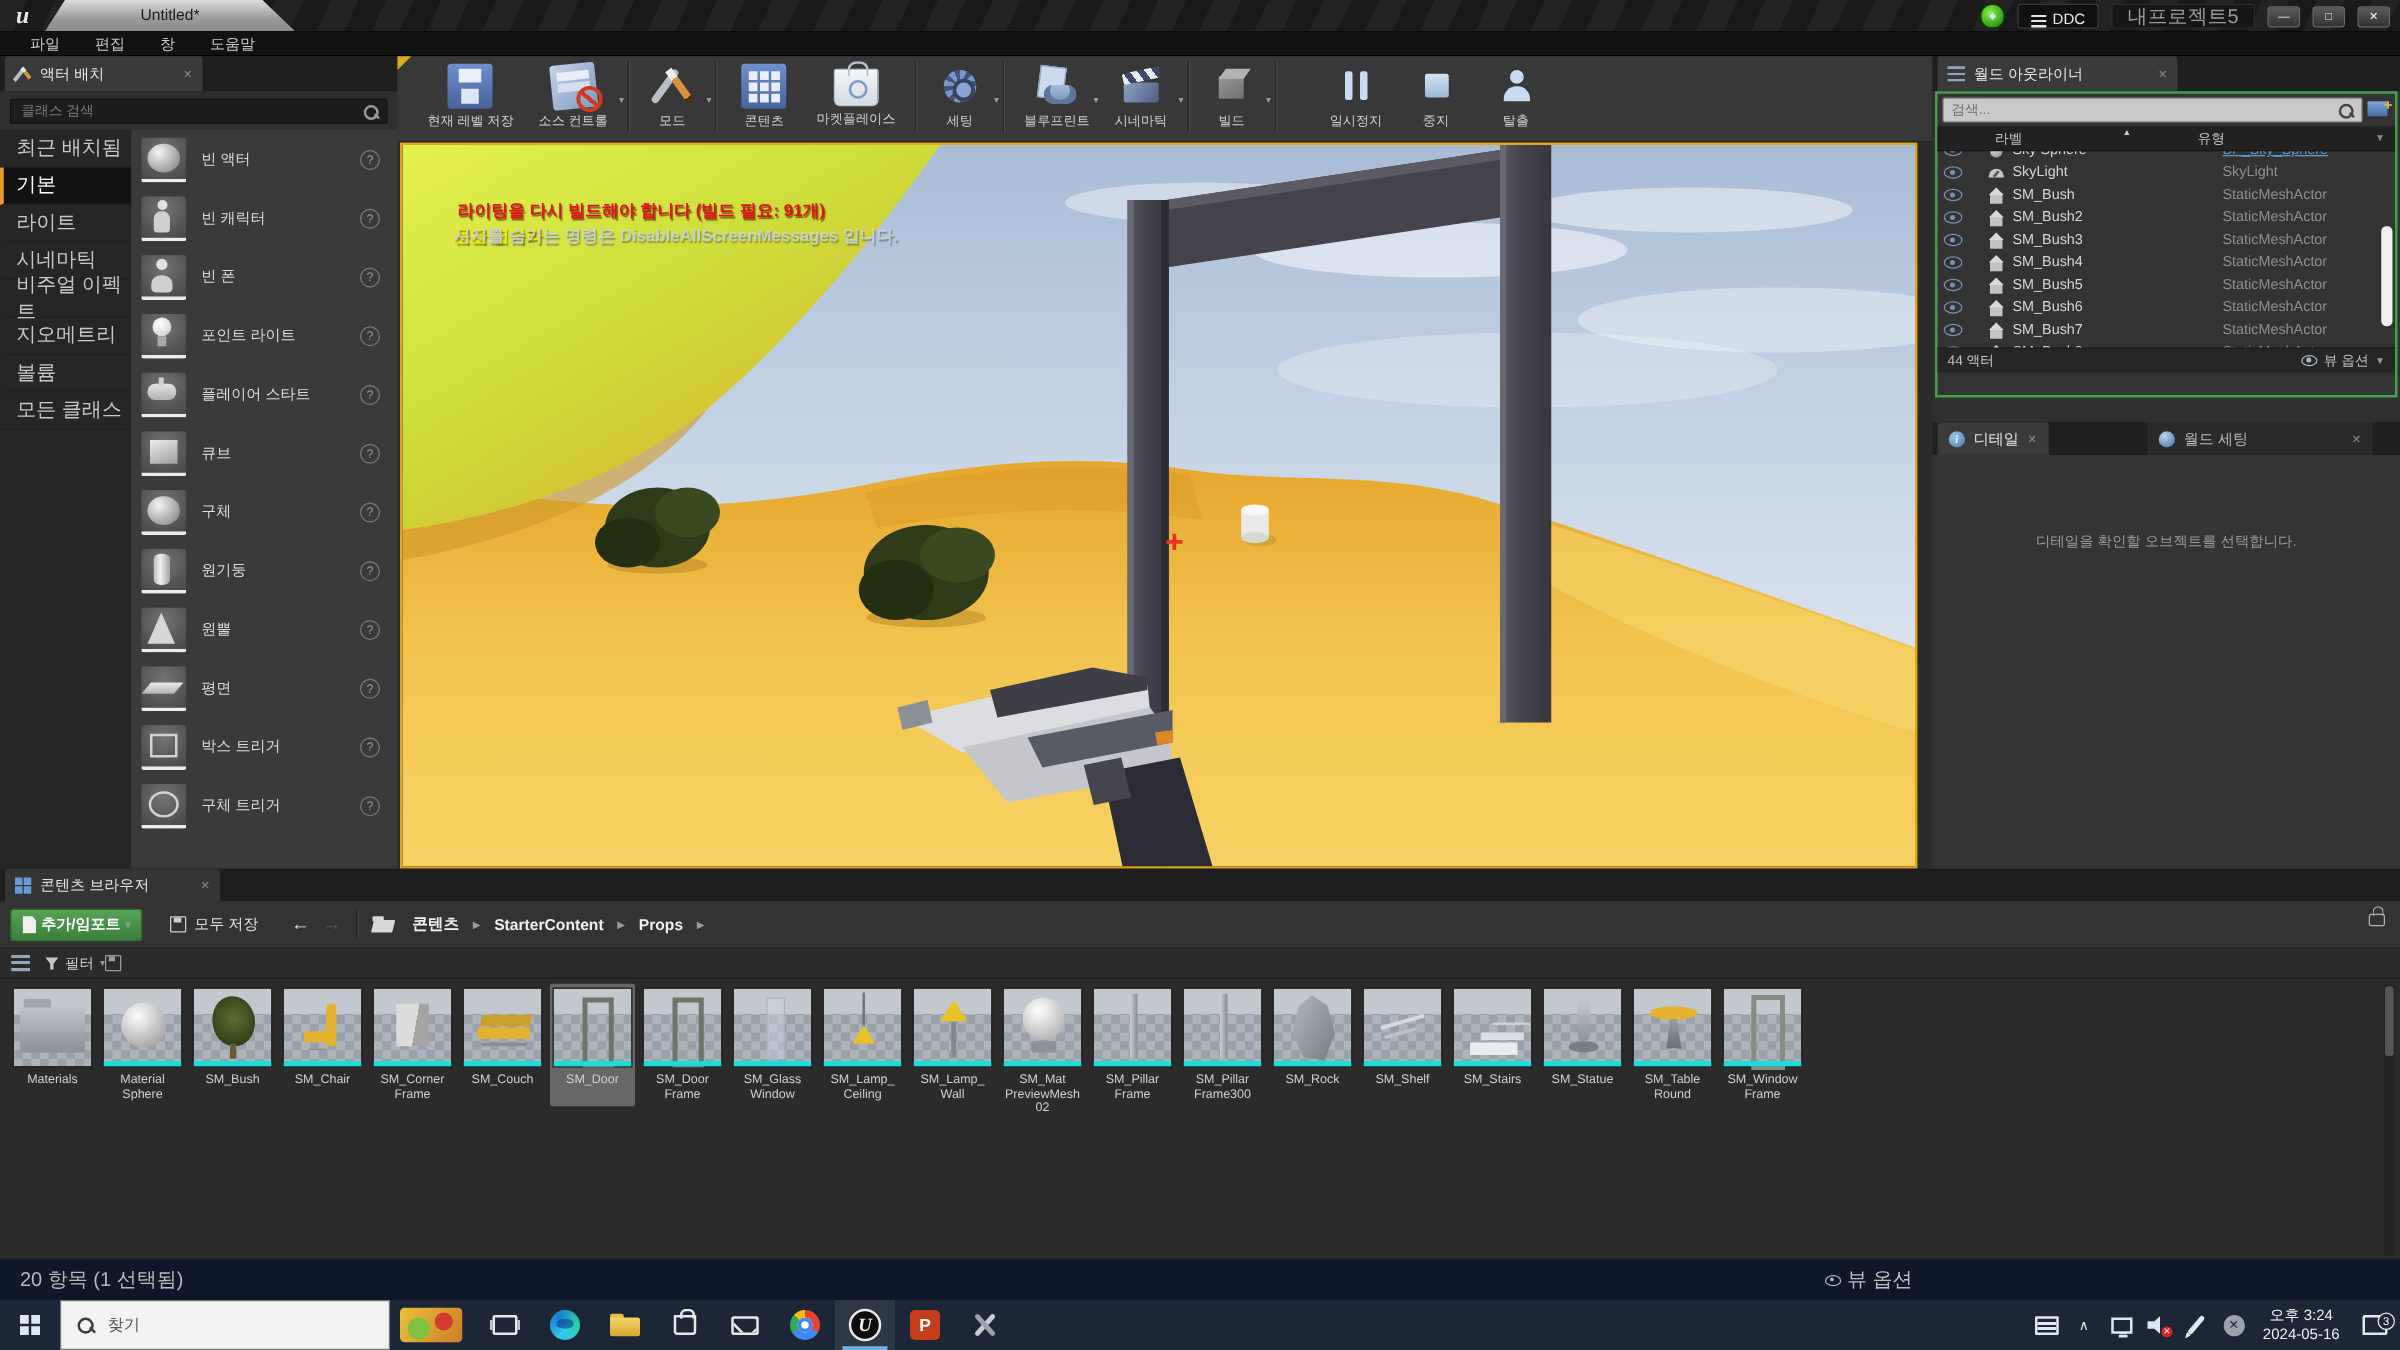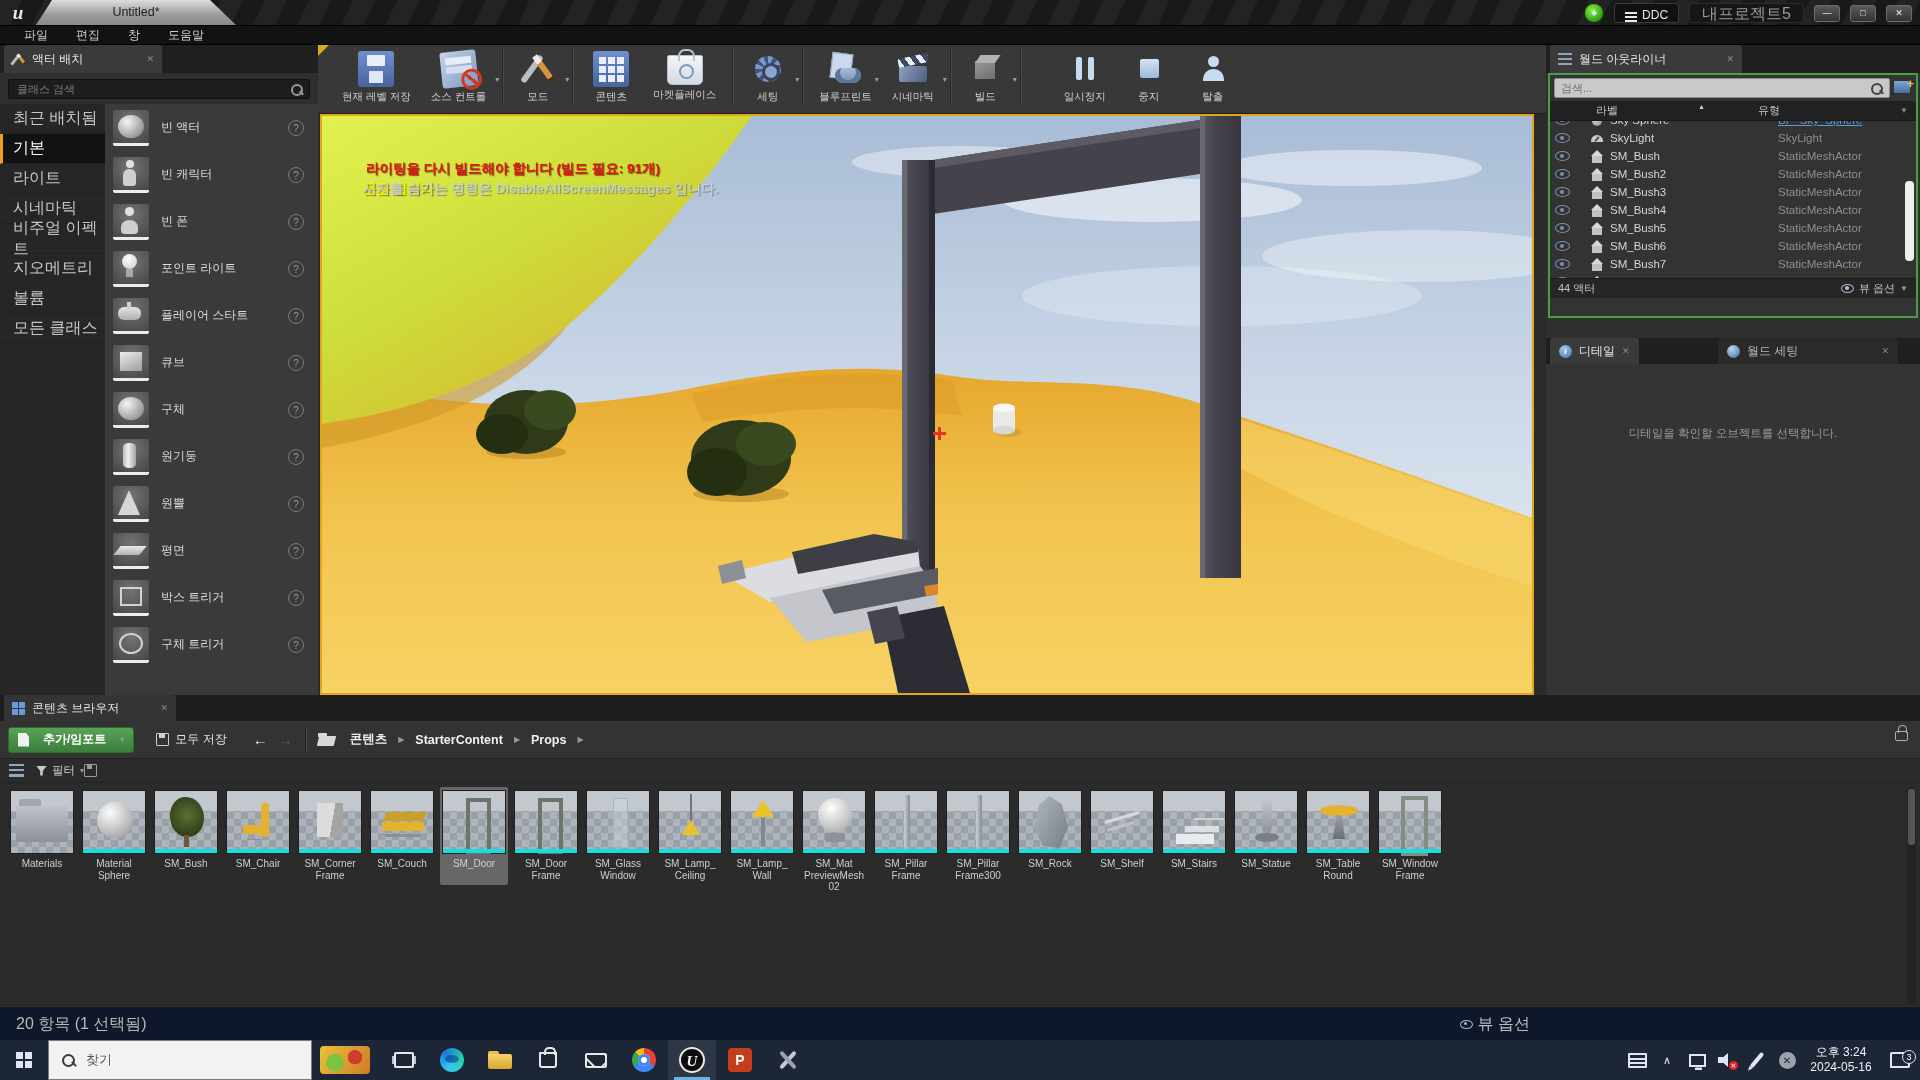--- a/index.html
+++ b/index.html
@@ -163,21 +163,21 @@
   
   .cbrowser{position:absolute;left:0;top:695px;width:1920px;height:345px;background:#2b2b2b}
   .cb-tabs{position:absolute;left:0;top:0;width:100%;height:26px;background:#1e1e1e}
   .cb-tab{position:absolute;left:4px;top:0;width:172px;height:26px;background:#343434;border-radius:3px 3px 0 0;display:flex;align-items:center;gap:7px;padding:0 8px;color:#e4e4e4;font-size:12px}
   .grid-ico{width:13px;height:13px;background:
     linear-gradient(#6a9ad8,#6a9ad8) 0 0/6px 6px no-repeat,
     linear-gradient(#6a9ad8,#6a9ad8) 7px 0/6px 6px no-repeat,
     linear-gradient(#6a9ad8,#6a9ad8) 0 7px/6px 6px no-repeat,
     linear-gradient(#6a9ad8,#6a9ad8) 7px 7px/6px 6px no-repeat}
   .cb-toolbar{position:absolute;left:0;top:26px;width:100%;height:38px;background:#333;display:flex;align-items:center;border-bottom:1px solid #222}
-  .addimp-btn{margin-left:8px;height:26px;background:linear-gradient(#58a258,#3a7f3a);border:1px solid #2c6b2c;border-radius:3px;display:flex;align-items:center;gap:14px;padding:0 9px;color:#fff;font-size:12px;font-weight:bold}
+  .addimp-btn{margin-left:8px;height:26px;background:linear-gradient(#58a258,#3a7f3a);border:1px solid #2c6b2c;border-radius:3px;display:flex;align-items:center;gap:4px;padding:0 9px;color:#fff;font-size:12px;font-weight:bold}
   .page-ico{width:11px;height:14px;background:#f0f0f0;clip-path:polygon(0 0,70% 0,100% 30%,100% 100%,0 100%)}
   .saveall-btn{margin-left:14px;height:26px;display:flex;align-items:center;gap:6px;padding:0 8px;color:#e2e2e2;font-size:12px}
   .floppy-o{width:13px;height:13px;border:1.5px solid #cfcfcf;border-radius:1px;position:relative}
   .floppy-o::before{content:"";position:absolute;left:2px;top:0;width:6px;height:4px;background:#cfcfcf}
   .nav-arrows{display:flex;align-items:center;gap:10px;margin-left:18px;font-size:15px;font-weight:bold}
   .arrow-back{color:#e8e8e8}.arrow-fwd{color:#5f5f5f}
   .cb-sep{width:1px;height:24px;background:#222;box-shadow:1px 0 0 #454545;margin:0 12px}
   .openfolder-ico{width:18px;height:13px;position:relative;margin-right:10px}
   .openfolder-ico::before{content:"";position:absolute;left:0;top:0;width:9px;height:4px;background:#d8d8d8;border-radius:1px 1px 0 0}
   .openfolder-ico::after{content:"";position:absolute;left:0;top:3px;width:17px;height:10px;background:#d8d8d8;transform:skewX(-14deg);border-radius:1px}

